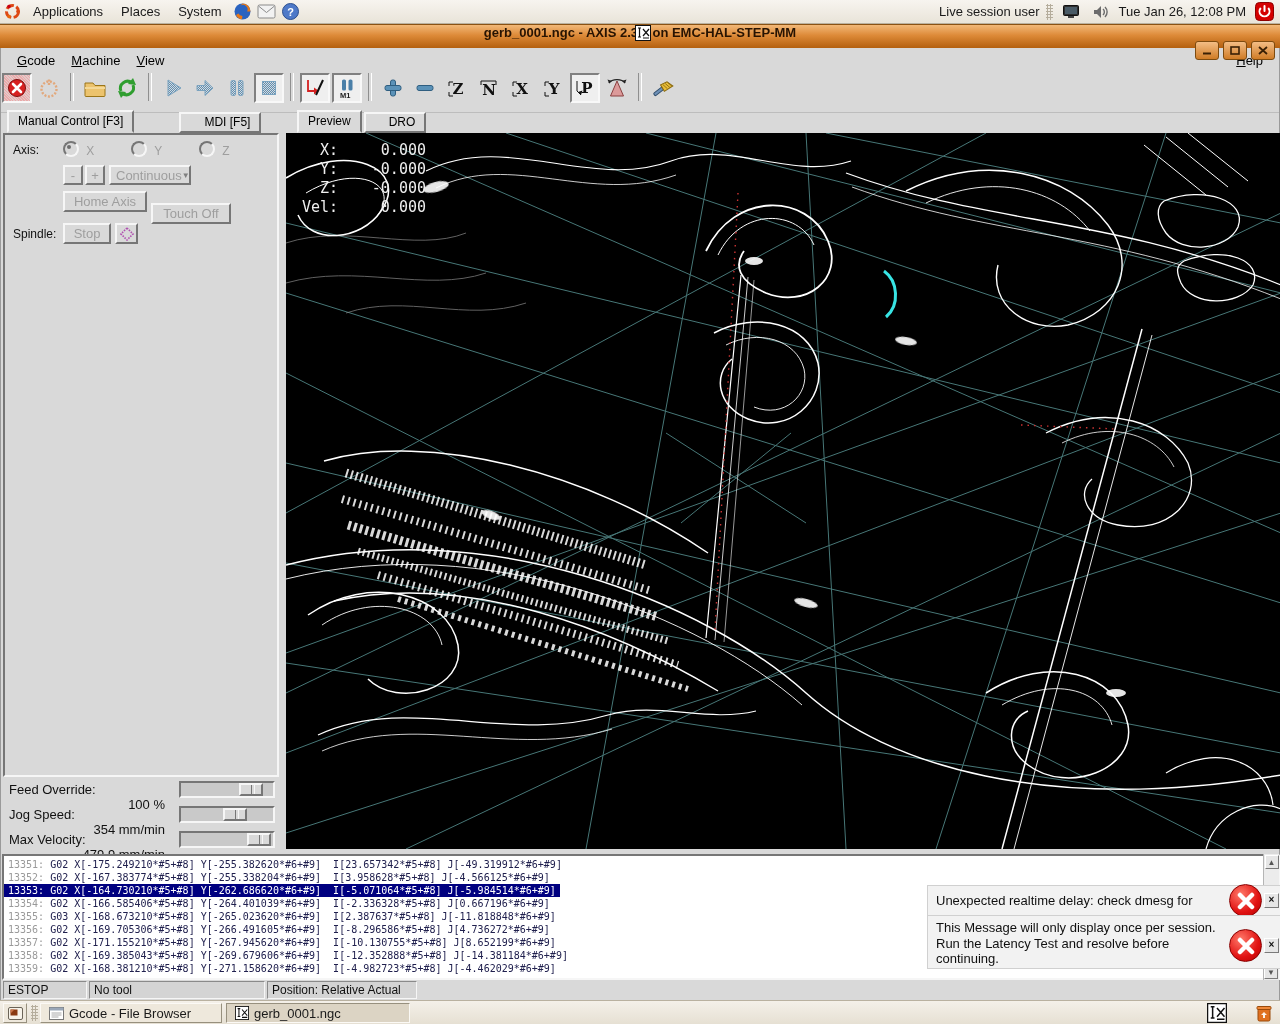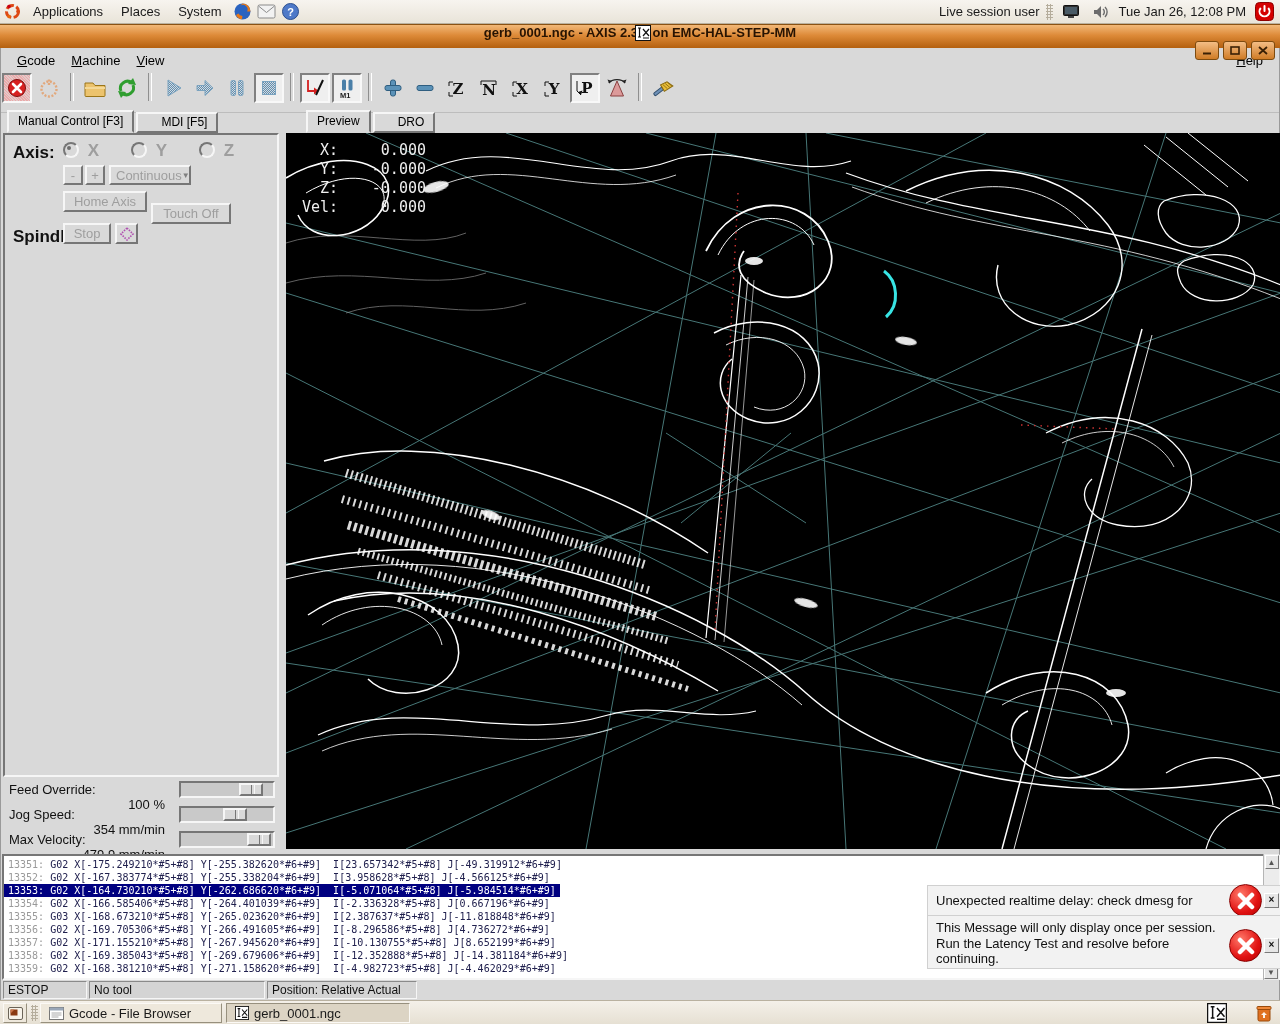--- a/index.html
+++ b/index.html
@@ -36,27 +36,27 @@
   .tb{width:30px;height:30px;margin:0 1px;display:flex;align-items:center;justify-content:center;
     background:#d9d9d9;border:2px solid #d9d9d9;box-sizing:border-box;}
   .tb.pressed{border-color:#808080 #f8f8f8 #f8f8f8 #808080;background:#efefef;}
   .tb.pressed-red{border-color:#808080 #f8f8f8 #f8f8f8 #808080;
     background:repeating-linear-gradient(45deg,#eaa9a9,#eaa9a9 1px,#e3c9c9 1px,#e3c9c9 2px);}
   .tsep{width:2px;height:28px;margin:0 5px;border-left:1px solid #8f8f8f;border-right:1px solid #fff;}
   .sunken{border:2px solid;border-color:#767676 #f6f6f6 #f6f6f6 #767676;box-sizing:border-box;}
   .disab{color:#9e9e9e;}
   
   .tabrow{position:absolute;top:65px;height:20px;display:flex;align-items:flex-end;font-size:12px;}
-  #left-tabs{left:6px;} #preview-tabs{left:305px;}
+  #left-tabs{left:6px;gap:43px;} #preview-tabs{left:296px;}
   .tab{padding:2px 9px 3px 9px;border:2px solid;border-color:#f6f6f6 #767676 #d9d9d9 #f6f6f6;
     background:#d9d9d9;box-sizing:border-box;}
   .tab.inactive{padding:1px 9px 2px 23px;margin-left:2px;border-color:#f6f6f6 #767676 #767676 #f6f6f6;}
   
   #left-frame{position:absolute;left:2px;top:85px;width:276px;height:644px;}
-  .lrow{position:absolute;left:8px;font-size:17px;color:#111;font-weight:bold;}
+  .lrow{position:absolute;left:8px;font-size:12px;color:#111;}
   .radio{width:12px;height:12px;border-radius:50%;border:2px solid;
     border-color:#767676 #f6f6f6 #f6f6f6 #767676;background:#d9d9d9;display:inline-block;
     vertical-align:-2px;position:relative;}
   .radio.on::after{content:"";position:absolute;left:2px;top:2px;width:4px;height:4px;
     border-radius:50%;background:#6e6e6e;}
   .tkbtn{display:inline-flex;align-items:center;justify-content:center;font-size:13px;
     border:2px solid;border-color:#f6f6f6 #767676 #767676 #f6f6f6;background:#d9d9d9;box-sizing:border-box;}
   #sliders{position:absolute;left:0;top:731px;width:276px;font-size:13px;color:#111;}
   .srow{position:absolute;left:0;width:276px;height:17px;}
   .slab{position:absolute;left:8px;top:1px;}

